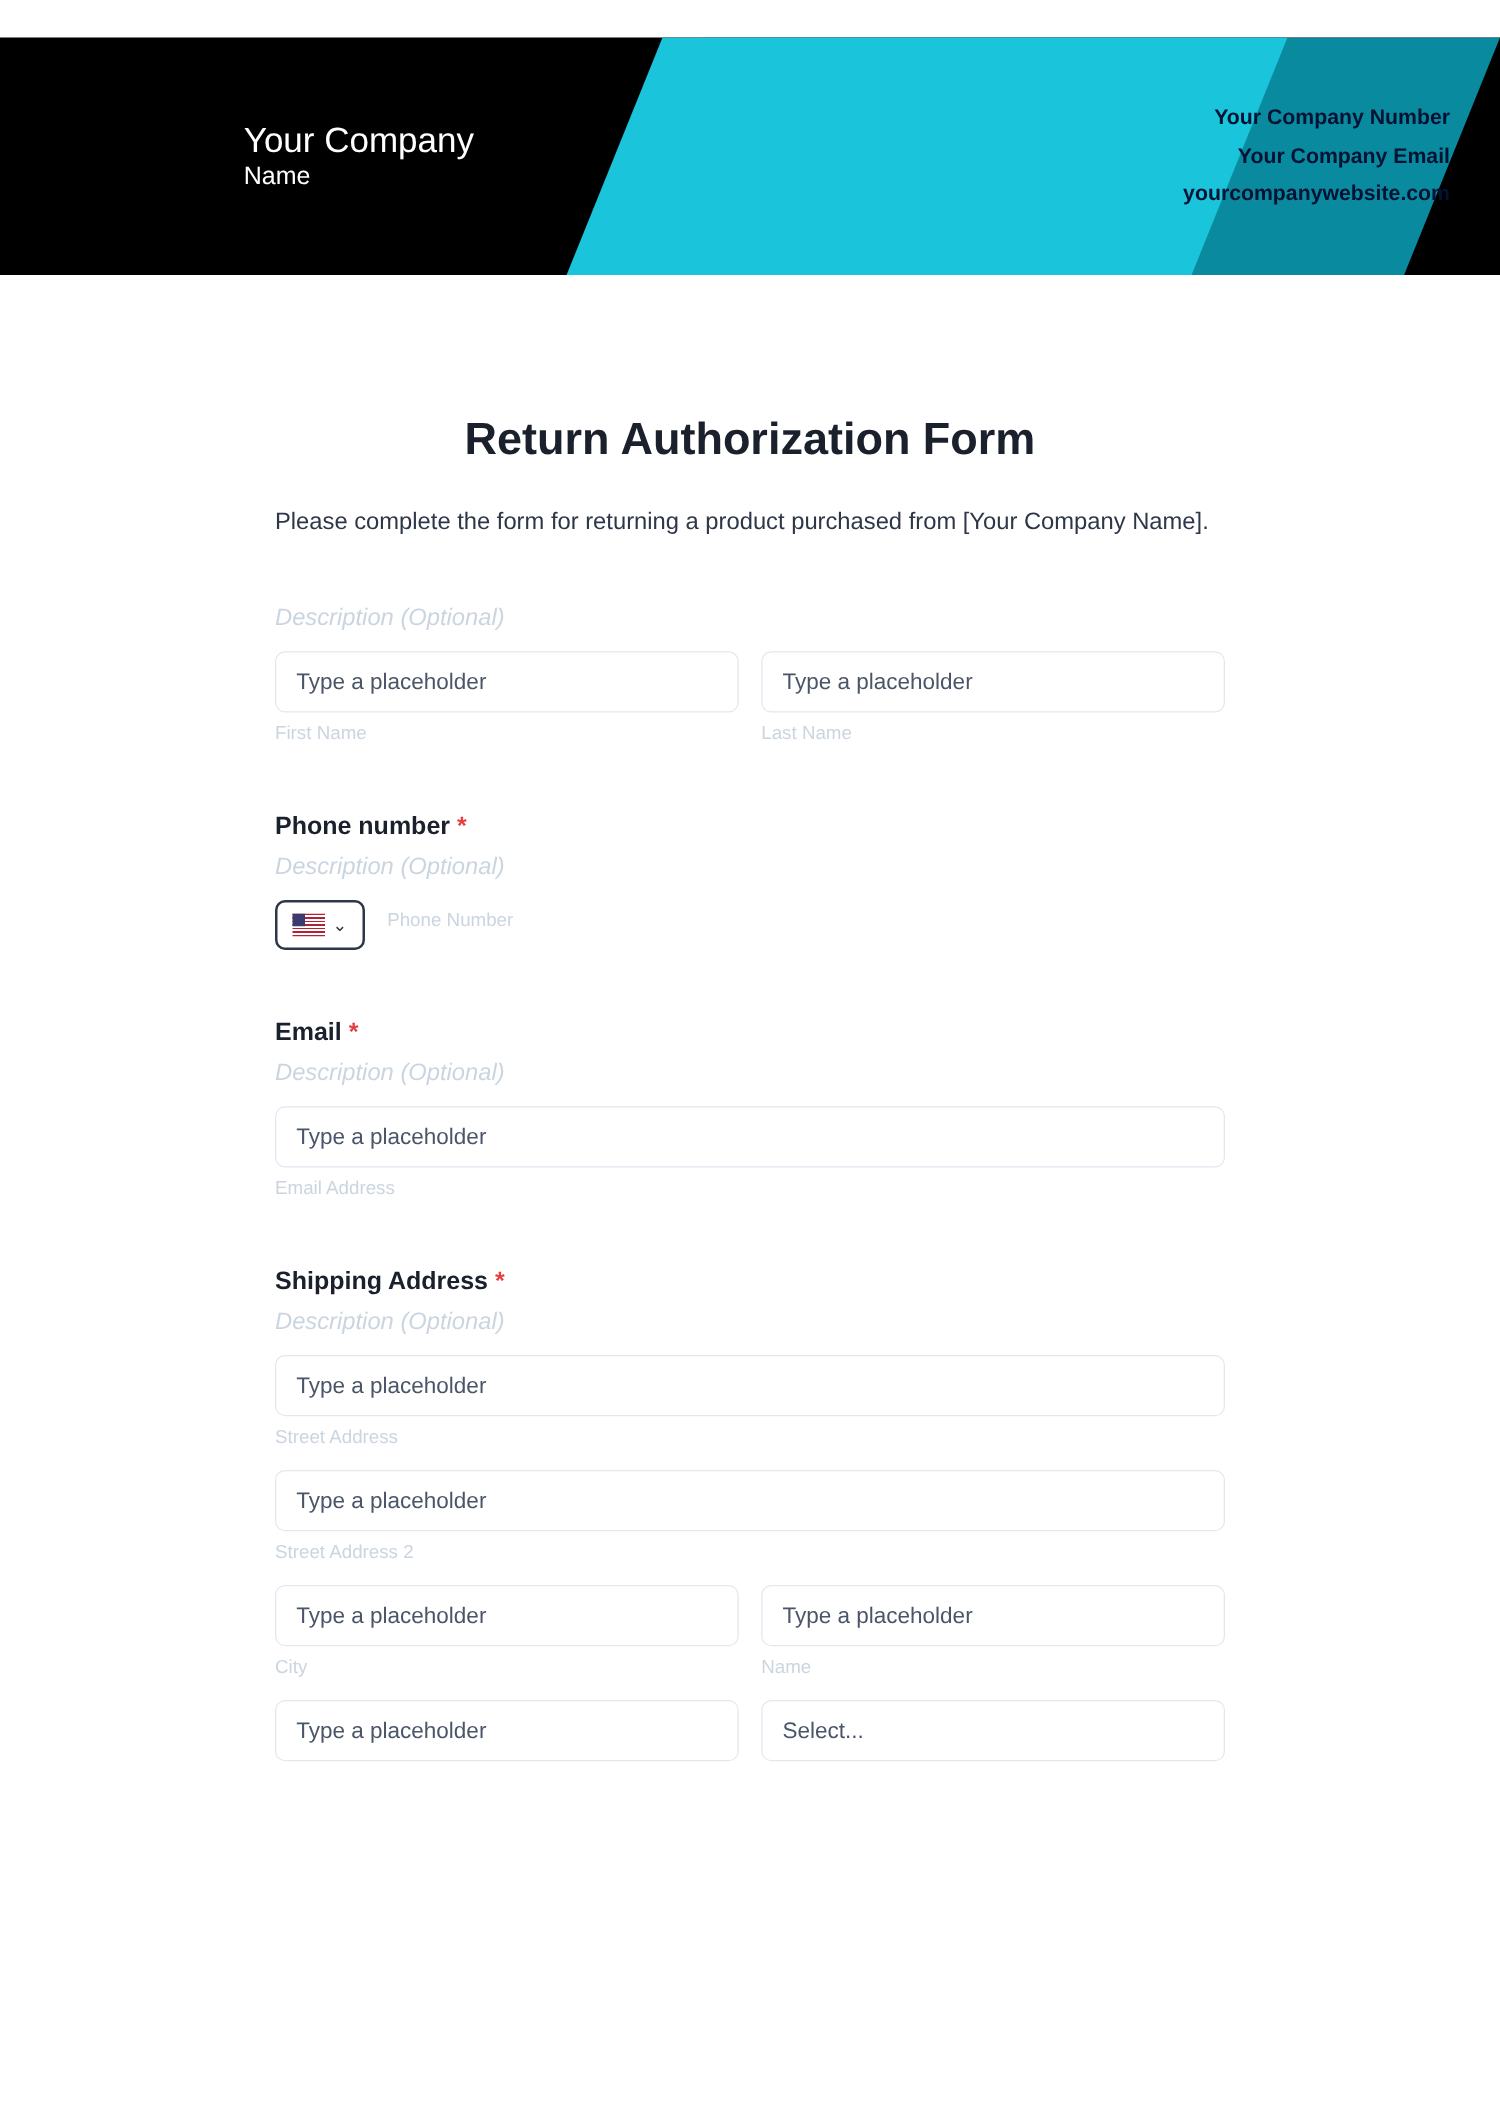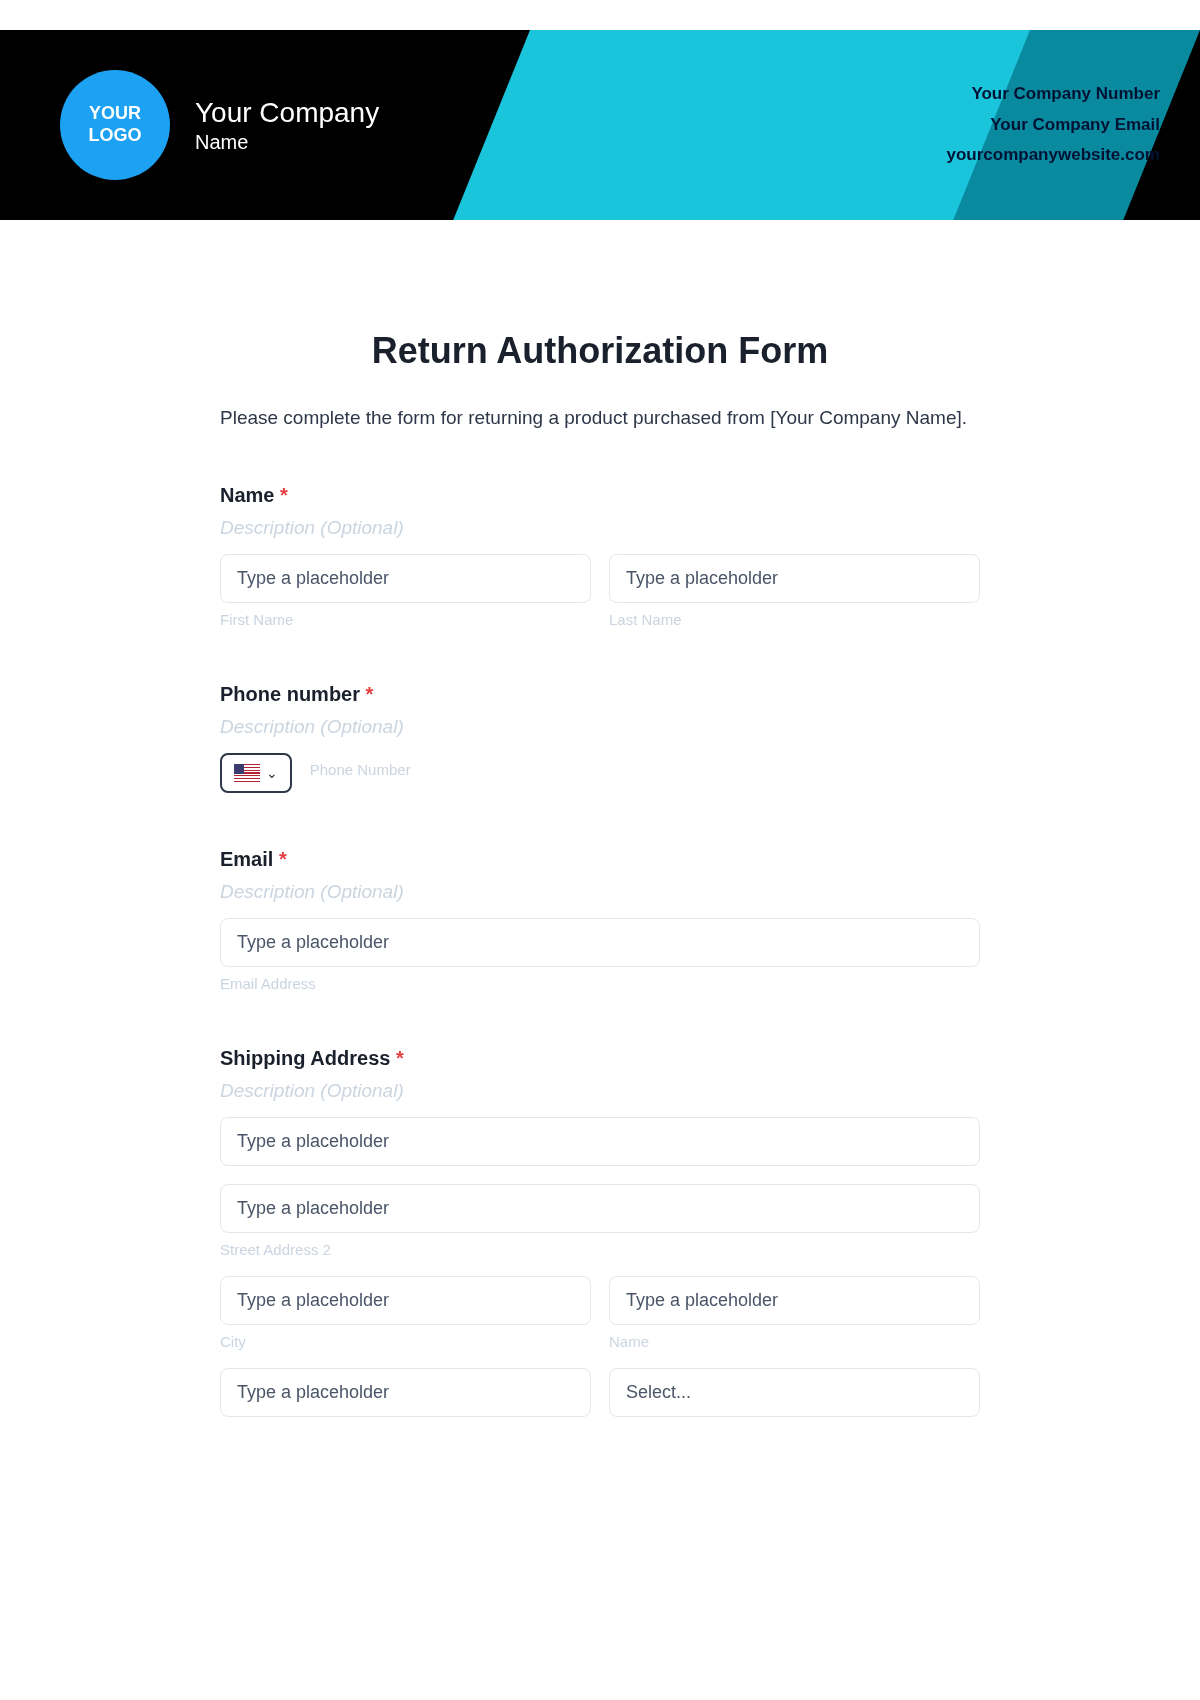--- a/index.html
+++ b/index.html
@@ -32,41 +32,36 @@
     .chevron { font-size: 14px; color: #2d3748; }
     .phone-input-col { flex: 1; }
     .addr-block { margin-bottom: 18px; }
   </style>
 </head>
 <body>
 
 <div class="header">
   <div class="header-diag1"></div>
   <div class="header-diag2"></div>
-  <div class="logo">
-    <span>YOUR</span>
-    <span>LOGO</span>
-  </div>
   <div class="company-name">
     <div class="line1">Your Company</div>
     <div class="line2">Name</div>
   </div>
   <div class="company-info">
     <div>Your Company Number</div>
     <div>Your Company Email</div>
     <div>yourcompanywebsite.com</div>
   </div>
 </div>
 
 <div class="form-container">
   <h1 class="form-title">Return Authorization Form</h1>
   <p class="form-desc">Please complete the form for returning a product purchased from [Your Company Name].</p>
 
   <div class="field-group">
-    <label class="field-label"><span>Name</span> <span class="required">*</span></label>
     <div class="field-hint">Description (Optional)</div>
     <div class="input-row">
       <div class="input-col">
         <input type="text" class="text-input" placeholder="Type a placeholder" style="">
         <div class="sublabel">First Name</div>
       </div>
       <div class="input-col">
         <input type="text" class="text-input" placeholder="Type a placeholder" style="">
         <div class="sublabel">Last Name</div>
       </div>
@@ -93,20 +88,21 @@
     <input type="text" class="text-input" placeholder="Type a placeholder" style="">
     <div class="sublabel">Email Address</div>
   </div>
 
   <div class="field-group">
     <label class="field-label"><span>Shipping Address</span> <span class="required">*</span></label>
     <div class="field-hint">Description (Optional)</div>
 
     <div class="addr-block">
       <input type="text" class="text-input" placeholder="Type a placeholder" style="">
+      <div class="sublabel">Street Address</div>
     </div>
 
     <div class="addr-block">
       <input type="text" class="text-input" placeholder="Type a placeholder" style="">
       <div class="sublabel">Street Address 2</div>
     </div>
 
     <div class="addr-block input-row">
       <div class="input-col">
         <input type="text" class="text-input" placeholder="Type a placeholder" style="">

